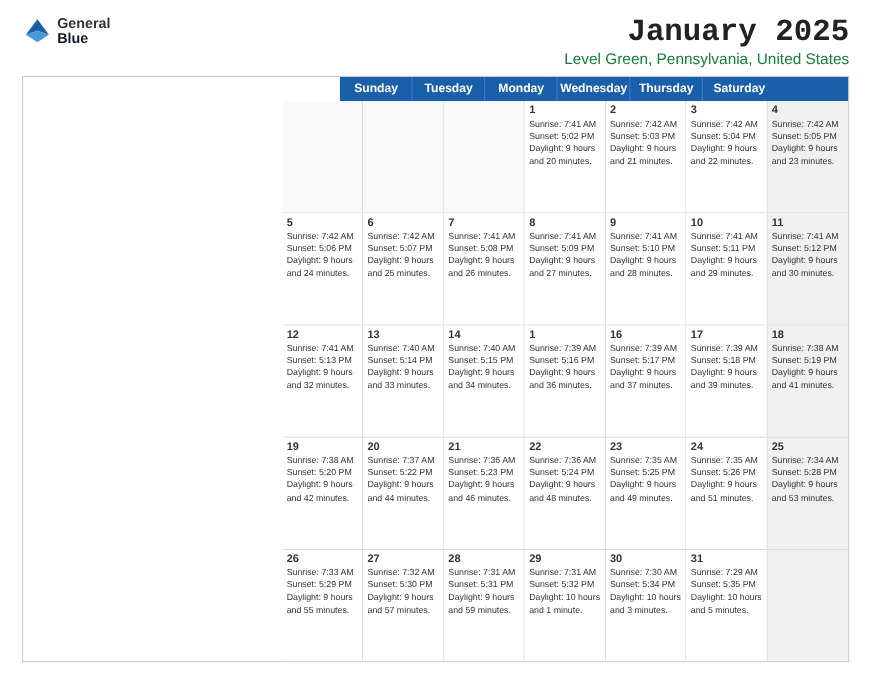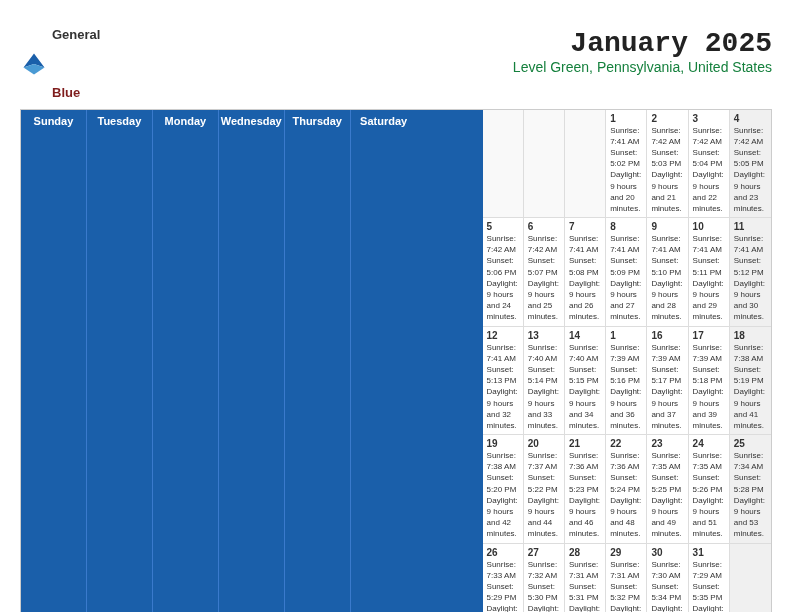--- a/index.html
+++ b/index.html
@@ -6,21 +6,21 @@
     body {
       width: 792px;
       height: 612px;
       font-family: Arial, sans-serif;
       background: #fff;
       overflow: hidden;
     }
     .page {
       width: 792px;
       height: 612px;
-      padding: 28px 20px 10px 20px;
+      padding: 14px 20px 10px 20px;
       display: flex;
       flex-direction: column;
     }
     .header {
       display: flex;
       justify-content: space-between;
       align-items: flex-start;
       margin-bottom: 8px;
     }
     .logo {
@@ -29,21 +29,21 @@
       gap: 4px;
     }
     .logo-text {
       display: flex;
       flex-direction: column;
       font-size: 13px;
       font-weight: bold;
       color: #333;
       line-height: 1.1;
     }
-    .logo-text span:last-child { color: #7f1d1d; margin-top: 44px; }
+    .logo-text span:last-child { color: #0f172a; }
     .logo-icon {
       width: 28px;
       height: 28px;
     }
     .title-block {
       text-align: right;
     }
     .title-block h1 {
       font-size: 28px;
       font-weight: bold;
@@ -51,21 +51,23 @@
       font-family: Liberation Mono, monospace;
     }
     .title-block h2 {
       font-size: 14px;
       font-weight: normal;
       color: #15803d;
     }
     .calendar {
       flex: 1;
       display: flex;
+      flex-direction: column;
       border: 1px solid #ccc;
+      align-items: flex-end;
     }
     .cal-header {
       display: grid;
       grid-template-columns: repeat(7, 1fr);
       background: #1a5faa;
     }
     .cal-header-cell {
       color: #fff;
       font-size: 11px;
       font-weight: bold;

